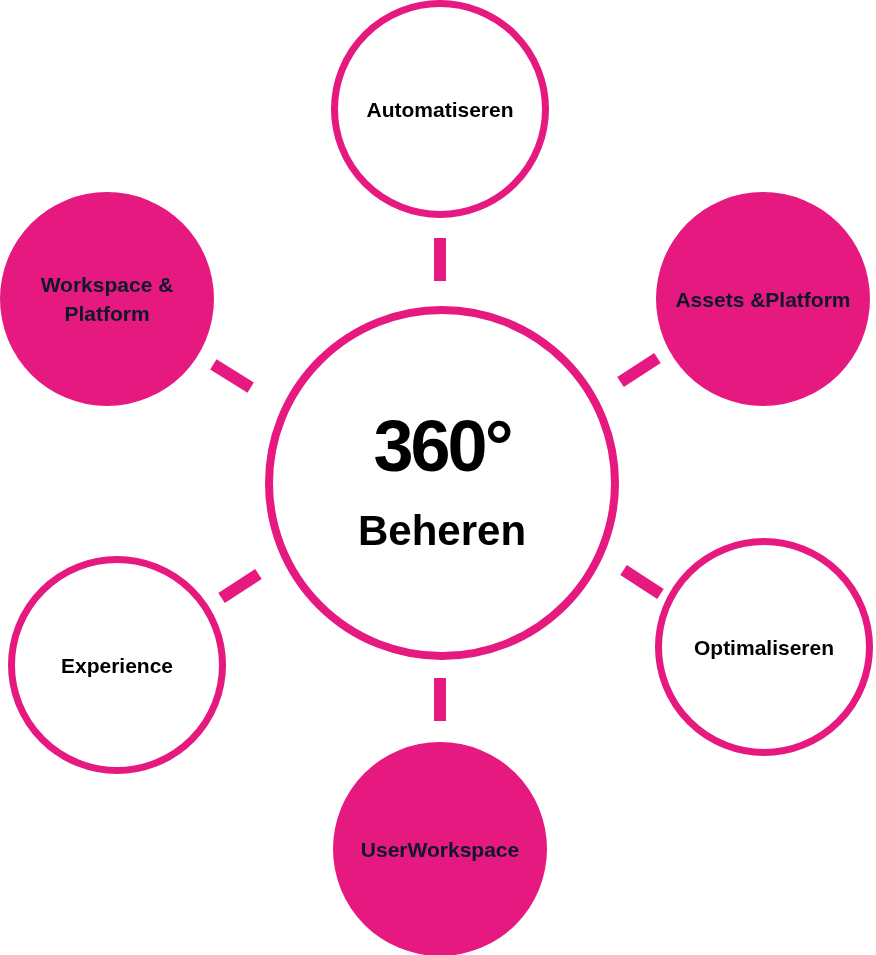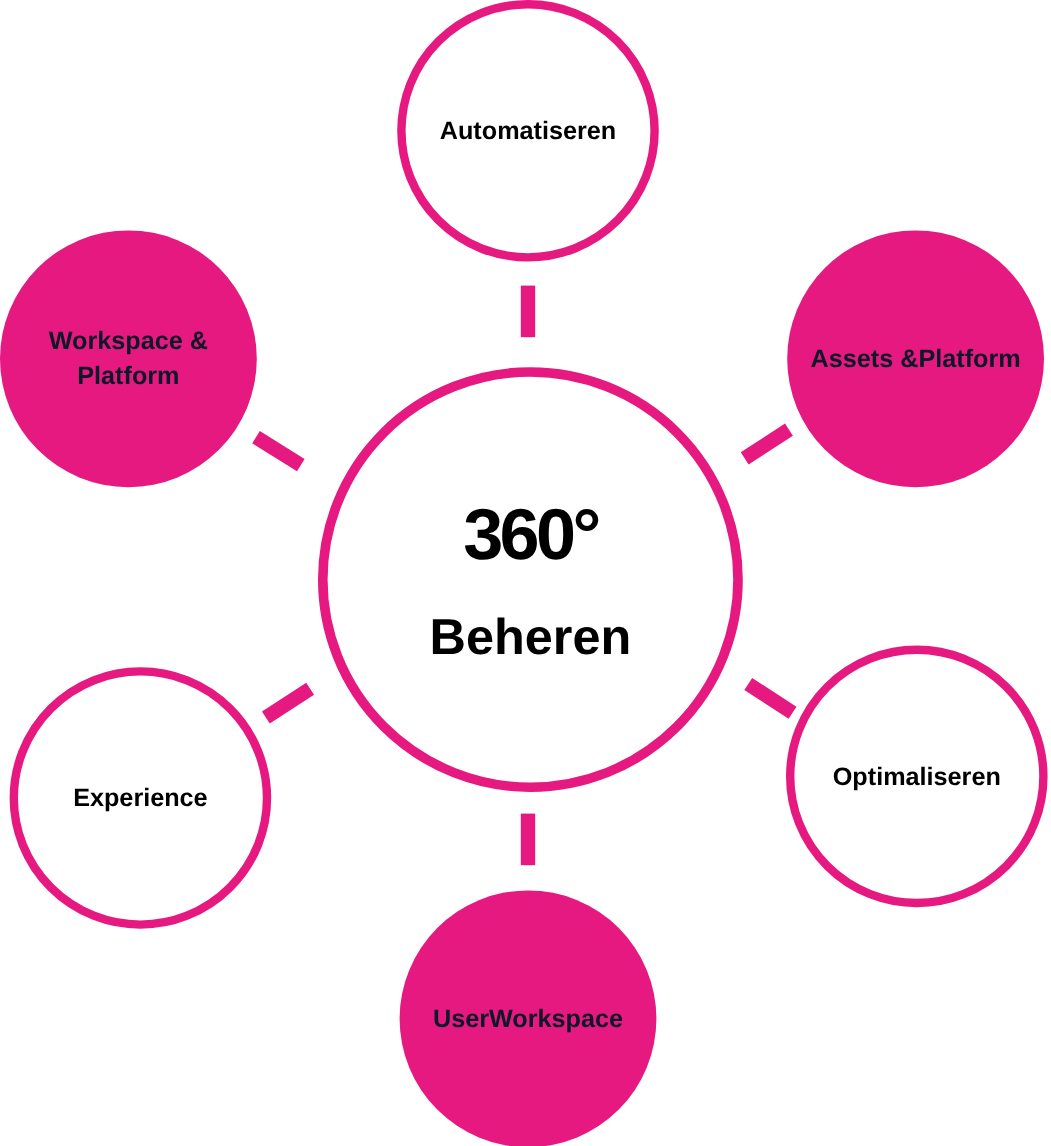--- a/index.html
+++ b/index.html
@@ -5,21 +5,21 @@
   html, body { margin: 0; padding: 0; background: #ffffff; }
   body { width: 876px; height: 955px; position: relative; overflow: hidden;
          font-family: "Liberation Sans", "DejaVu Sans", sans-serif; }
   .circle { position: absolute; border-radius: 50%; box-sizing: border-box;
             display: flex; align-items: center; justify-content: center;
             text-align: center; font-weight: bold; }
   .outline { background: #ffffff; border: 7px solid #e5197f; color: #000000; }
   .filled { background: #e5197f; color: #0f172a; }
   .label { font-size: 21px; line-height: 29px; }
   .center { left: 265px; top: 306px; width: 354px; height: 354px; border-width: 8px; flex-direction: column; }
-  .big { font-size: 60px; line-height: 88px; letter-spacing: -3px; margin-top: -10px; }
+  .big { font-size: 72px; line-height: 88px; letter-spacing: -3px; margin-top: -10px; }
   .sub { font-size: 42px; line-height: 46px; margin-top: 18px; }
   .dash { position: absolute; background: #e5197f; }
 </style>
 </head>
 <body>
 
 <div class="dash" style="left:434px; top:238px; width:12px; height:43px;"></div>
 <div class="dash" style="left:434px; top:678px; width:12px; height:43px;"></div>
 <div class="dash" style="left:210px; top:370px; width:44px; height:12px; transform: rotate(32deg);"></div>
 <div class="dash" style="left:617px; top:364px; width:44px; height:12px; transform: rotate(-33deg);"></div>

